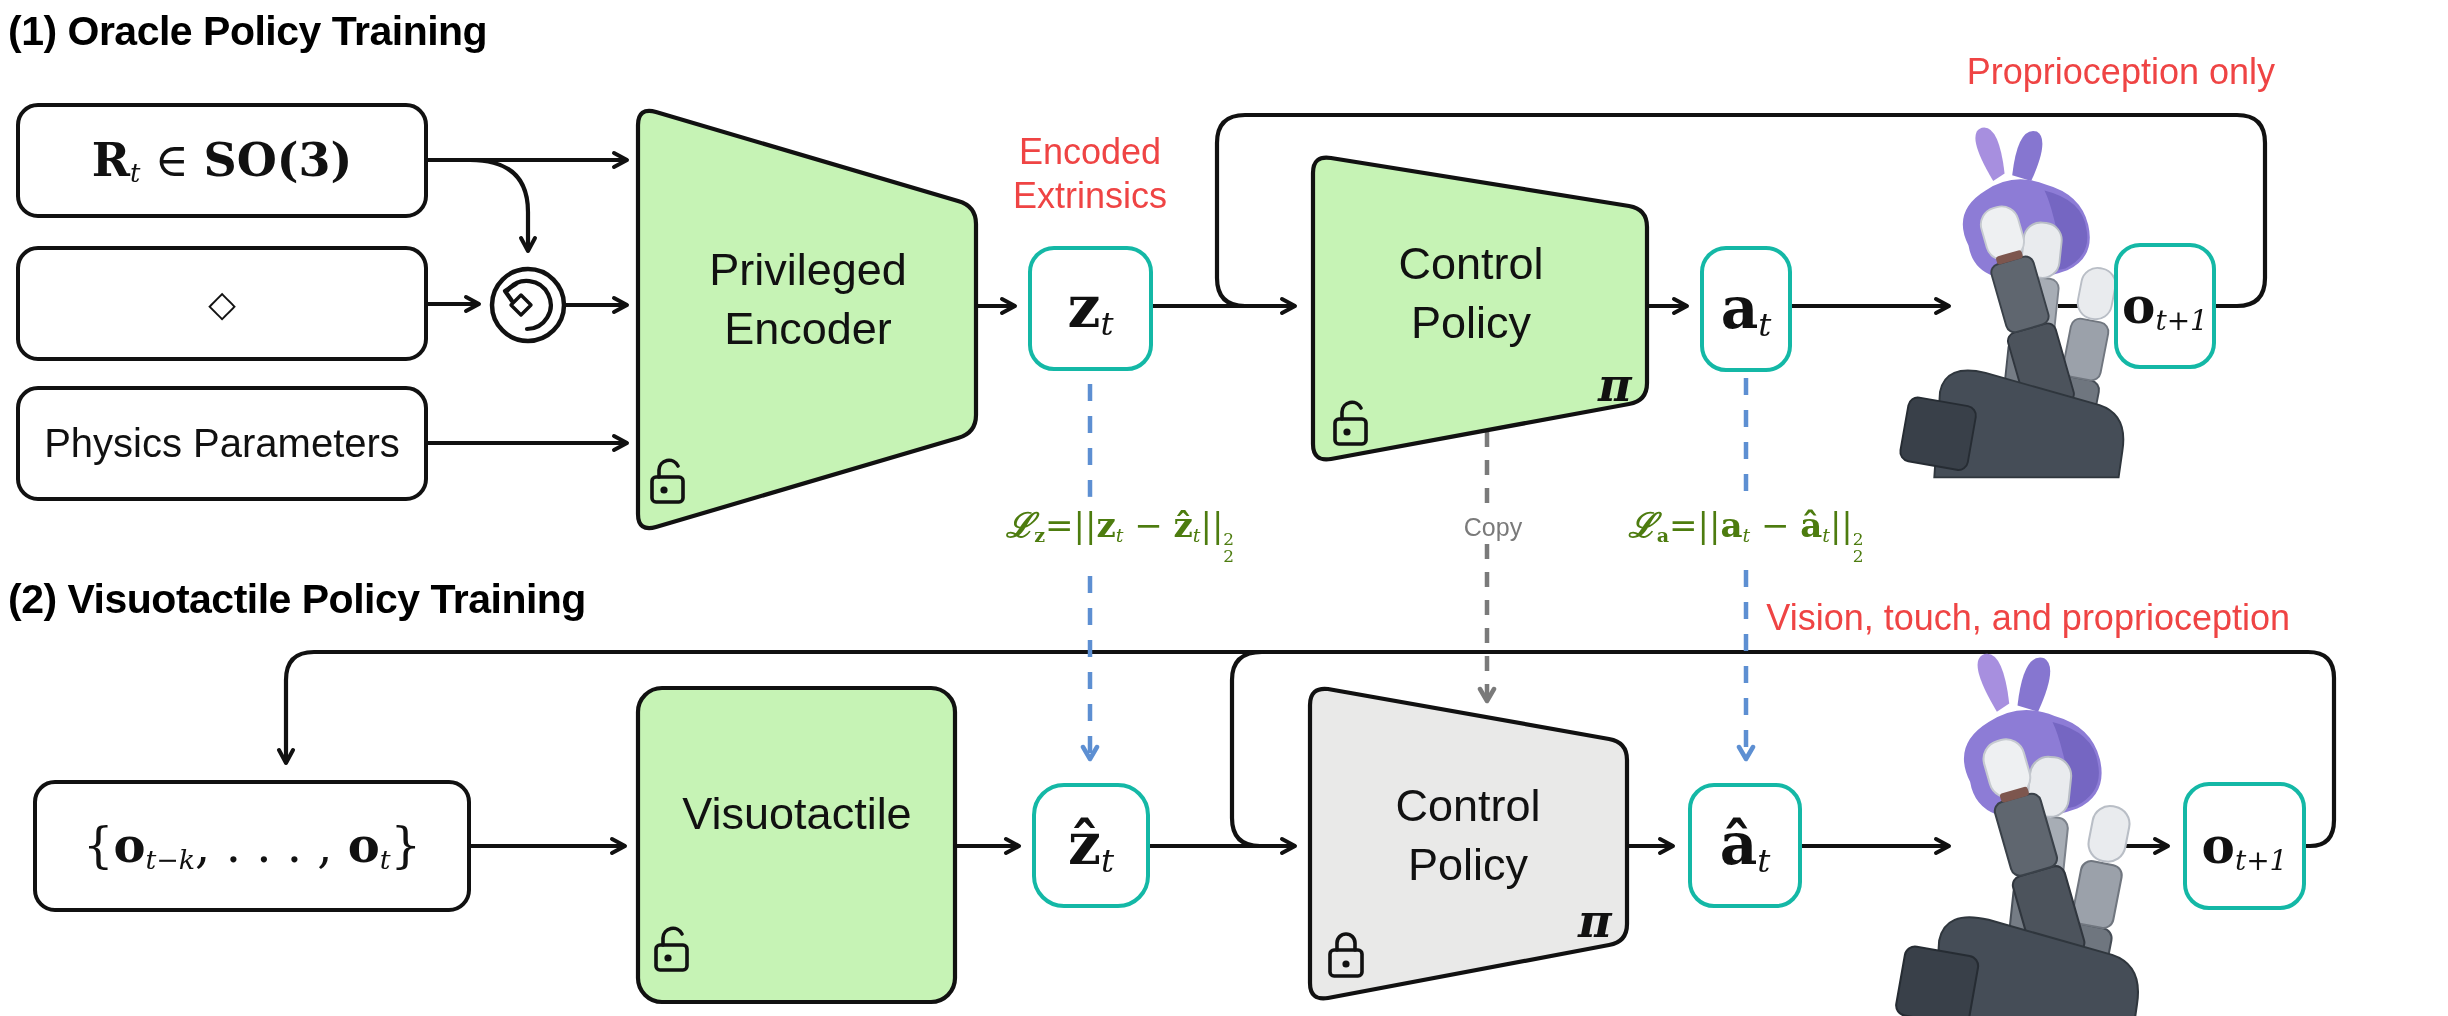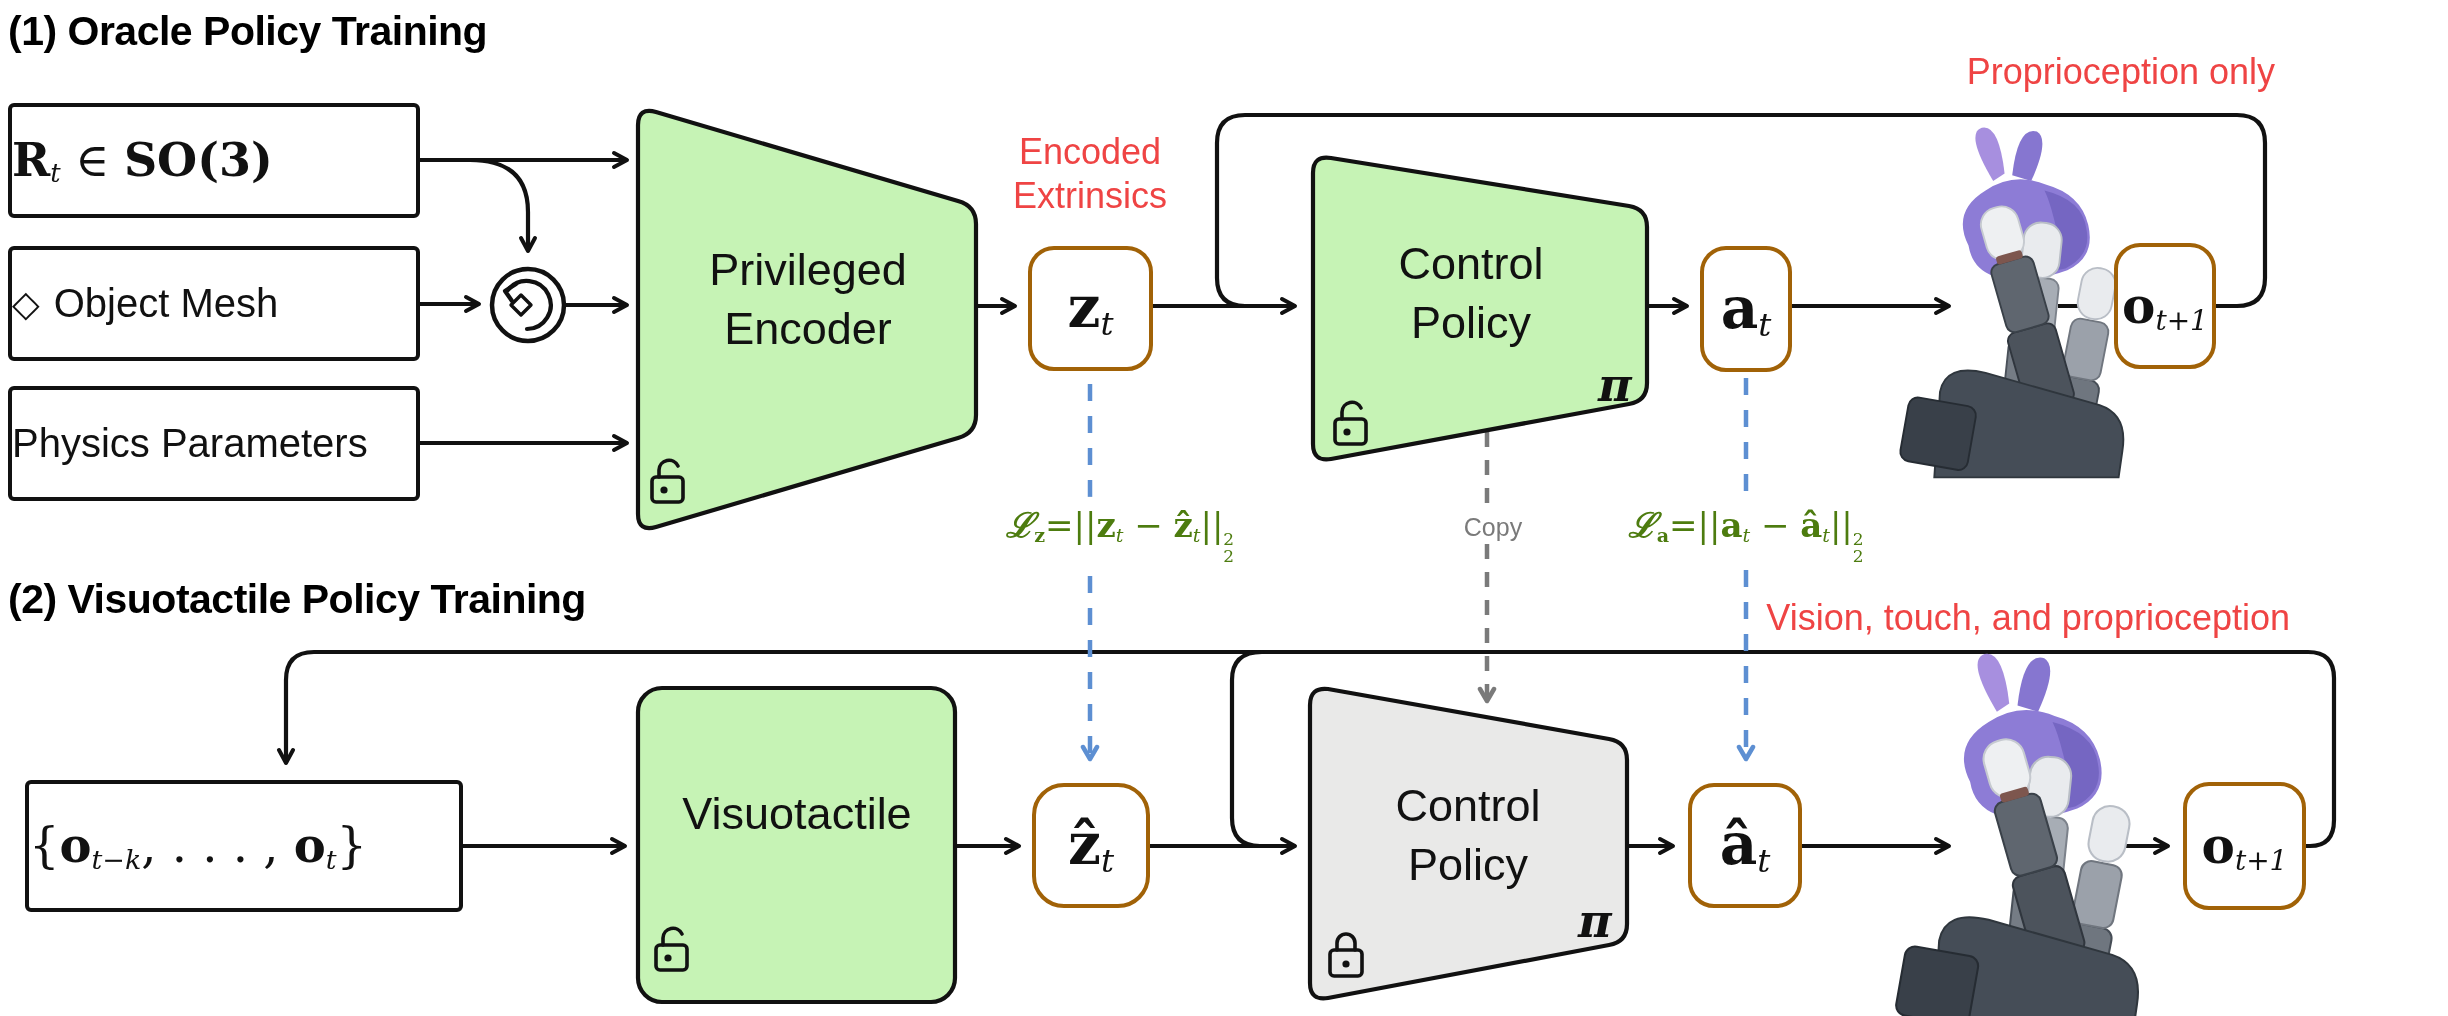--- a/index.html
+++ b/index.html
@@ -1,23 +1,23 @@
 <!DOCTYPE html>
 <html><head>
 <meta charset="utf-8">
 <style>
   html,body{margin:0;padding:0;background:#fff;}
   #canvas{position:relative;width:2448px;height:1016px;background:#fff;overflow:hidden;
           font-family:"Liberation Sans",sans-serif;color:#111;}
   #wiring{position:absolute;left:0;top:0;z-index:1;}
   .abs{position:absolute;z-index:2;}
   .sec-title{font-size:41px;font-weight:bold;letter-spacing:-0.5px;color:#000;}
-  .inbox{box-sizing:border-box;border:4px solid #111;border-radius:6px;background:#fff;
-         display:flex;align-items:center;justify-content:flex-start;font-size:40px;}
-  .mathbox{box-sizing:border-box;border:4px solid #a16207;border-radius:26px;background:#fff;
+  .inbox{box-sizing:border-box;border:4px solid #111;border-radius:22px;background:#fff;
+         display:flex;align-items:center;justify-content:center;font-size:40px;margin-left:8px;}
+  .mathbox{box-sizing:border-box;border:4px solid #14b8a6;border-radius:26px;background:#fff;
            display:flex;align-items:center;justify-content:center;
            font-family:"DejaVu Serif",serif;font-size:58px;}
   .math{font-family:"DejaVu Serif",serif;}
   .m-b{font-weight:bold;}
   .m-sub{font-size:.56em;font-style:italic;vertical-align:-0.25em;letter-spacing:0;}
   .m-subb{font-size:.56em;font-weight:bold;vertical-align:-0.28em;}
   .m-scr{font-style:italic;font-weight:bold;}
   .m-ss{display:inline-flex;flex-direction:column;align-items:flex-start;
         font-size:.5em;line-height:1.02;vertical-align:-0.45em;font-style:normal;}
   .shape-label{display:flex;flex-direction:column;align-items:center;justify-content:center;
@@ -136,21 +136,20 @@
 </svg>
 
 <div class="abs sec-title" style="left:8px;top:8px;">(1) Oracle Policy Training</div>
 
 <div class="abs inbox math" style="left:8px;top:103px;width:412px;height:115px;">
   <span style="font-size:46px;" class="math"><span class="m-b">R</span><span class="m-sub">t</span><span class="m-n"> ∈ </span><span class="m-b">SO(3)</span></span>
 </div>
 
 <div class="abs inbox" style="left:8px;top:246px;width:412px;height:115px;gap:14px;">
   <span style="font-size:36px;">◇</span>
-  <span>Object Mesh</span>
 </div>
 
 <div class="abs shape-label" style="left:657px;top:240px;width:302px;">
   <span>Privileged</span>
   <span>Encoder</span>
 </div>
 
 <div class="abs inbox" style="left:8px;top:386px;width:412px;height:115px;">
   <span>Physics Parameters</span>
 </div>

